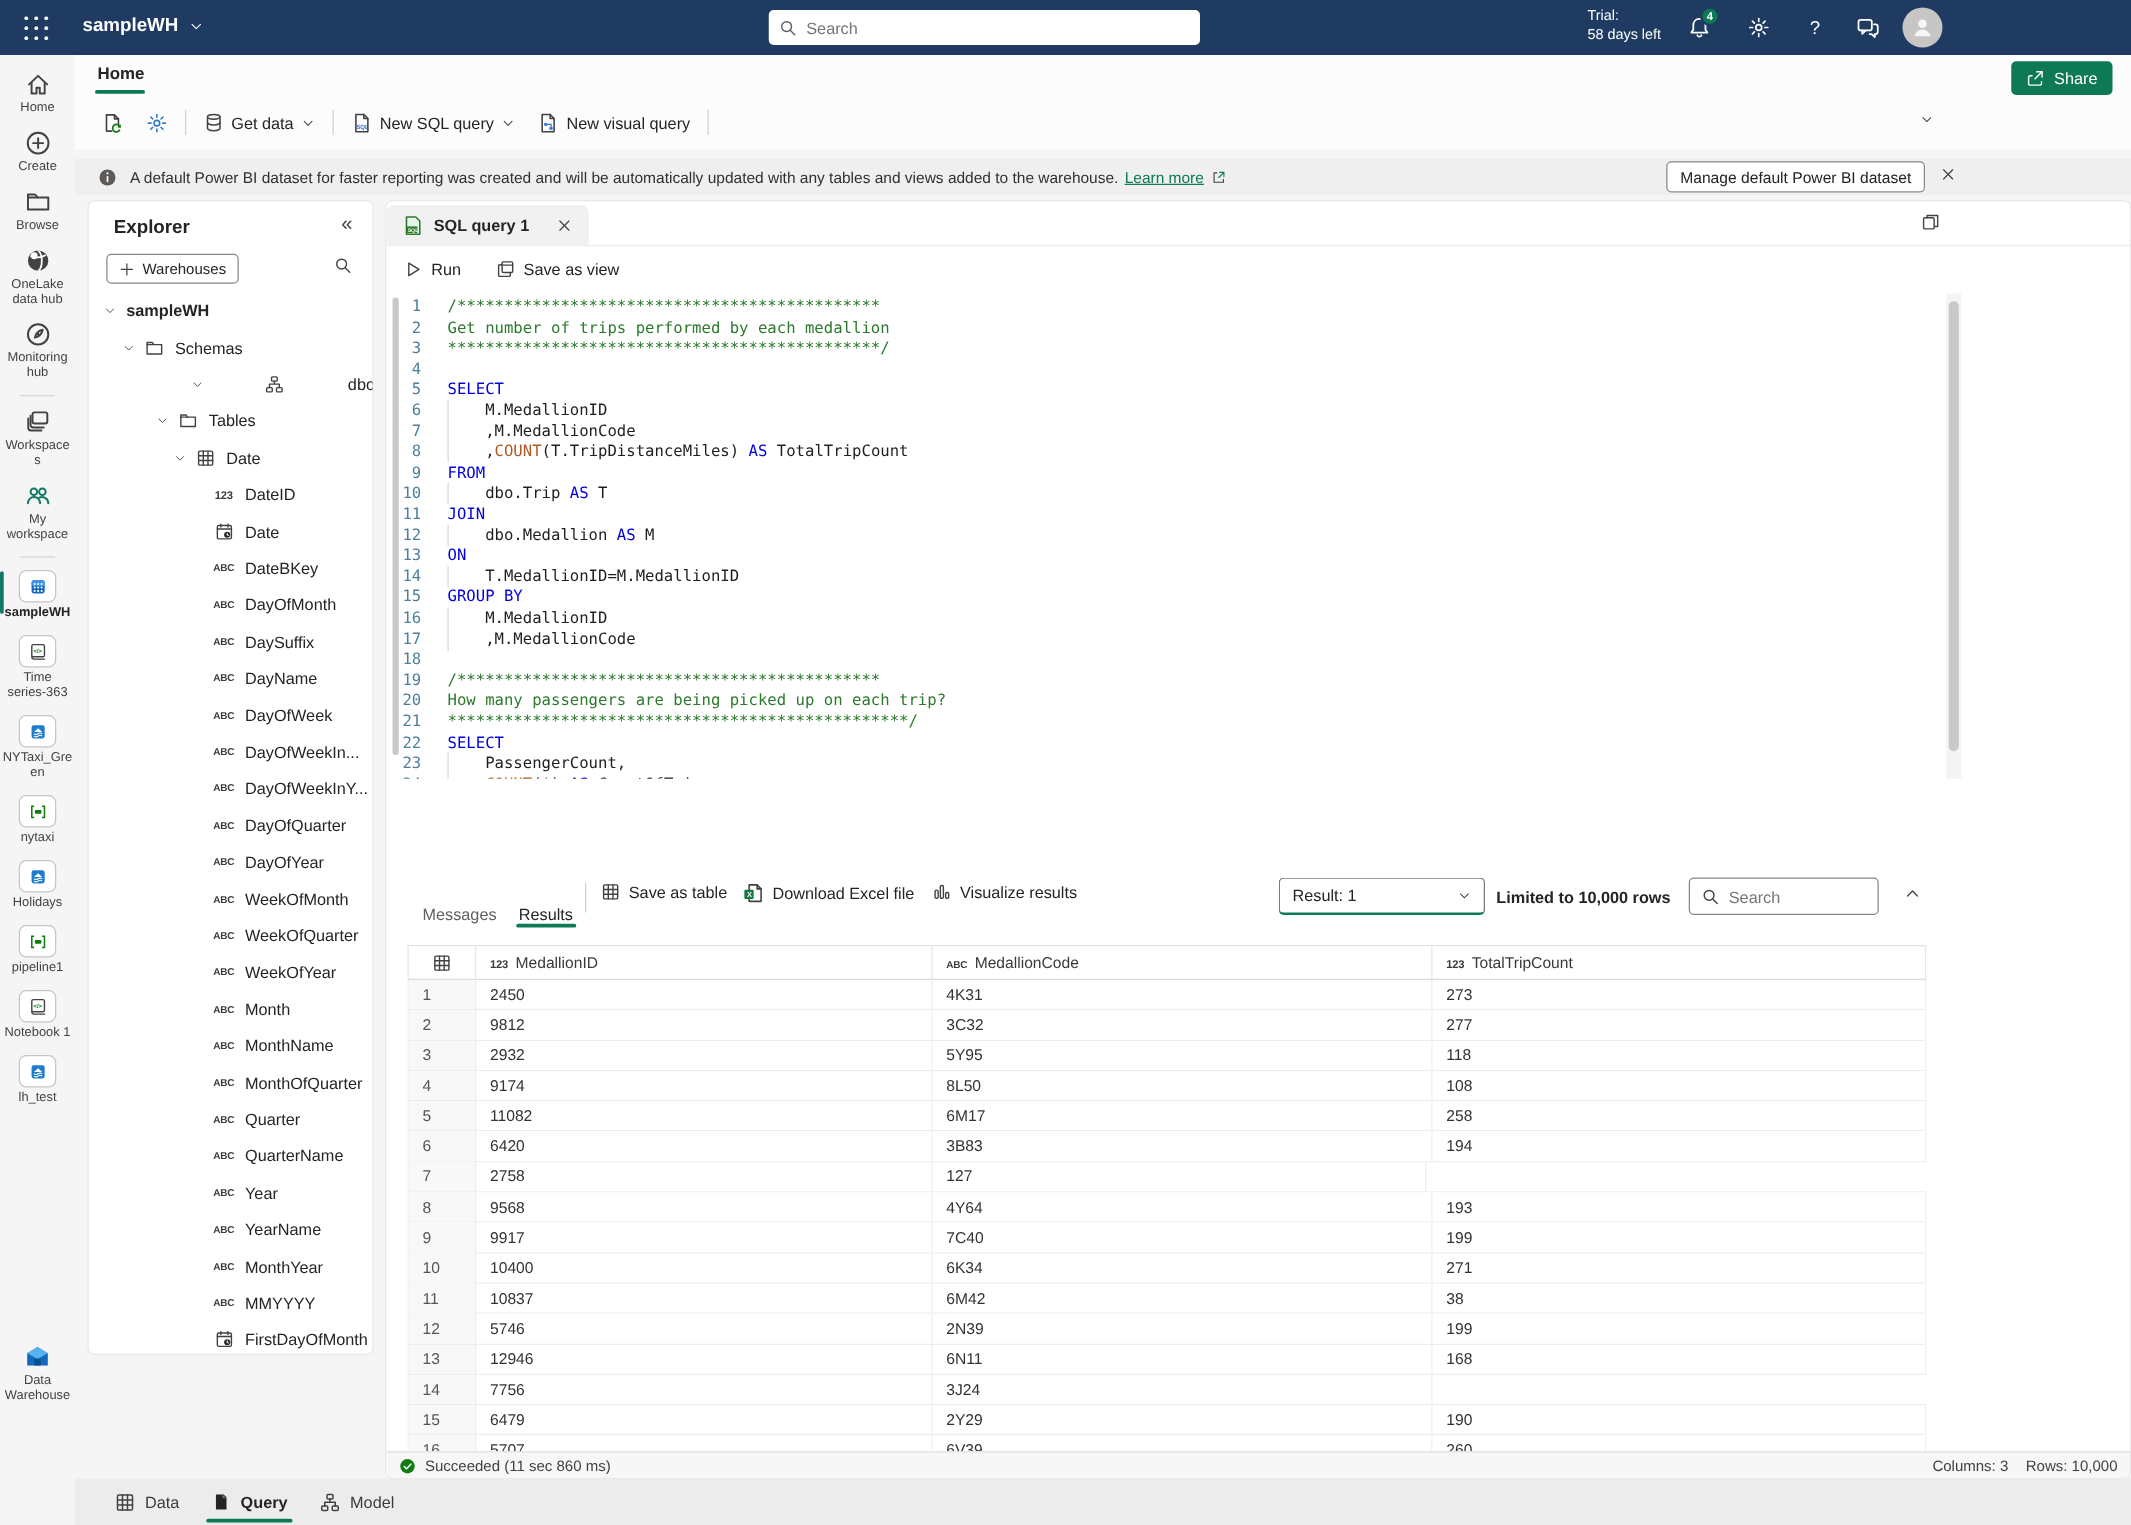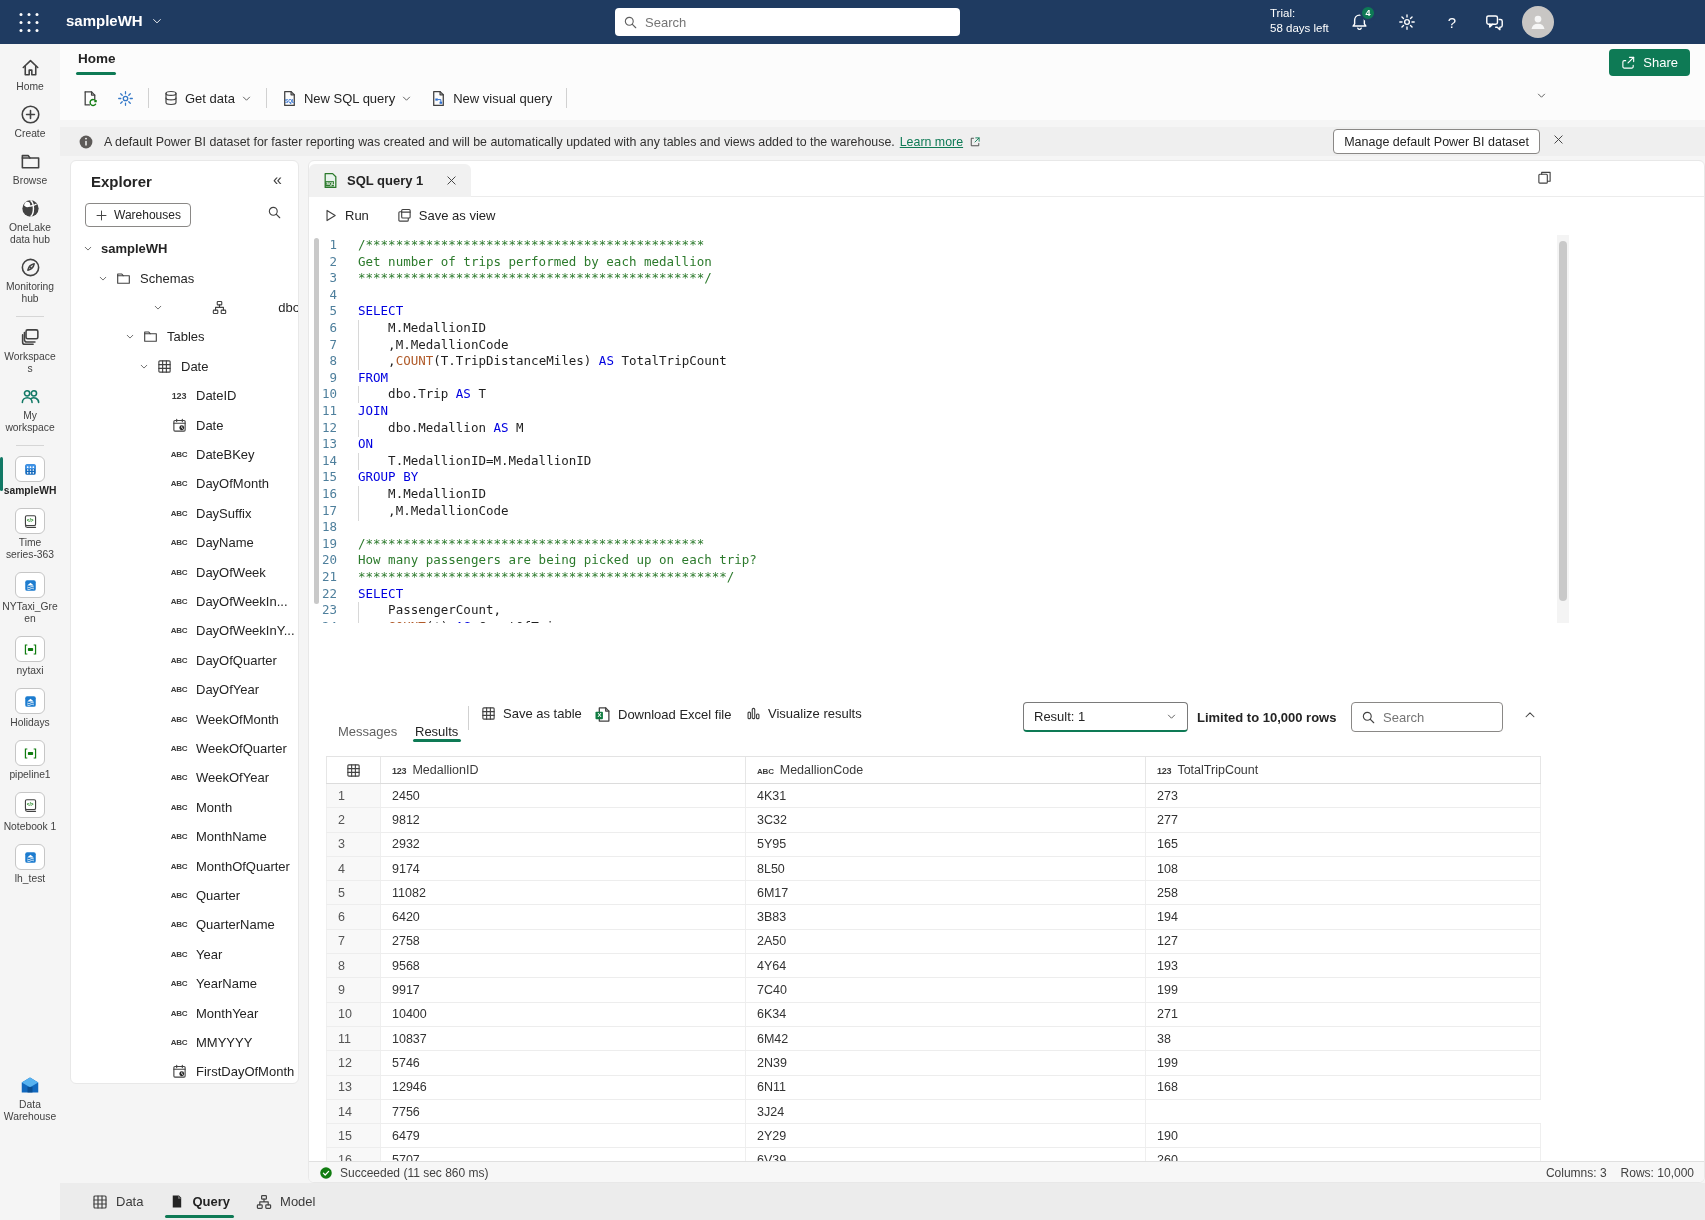--- a/index.html
+++ b/index.html
@@ -921,21 +921,21 @@
           <div class="rt-row">
             <div class="rt-cell idx" style="width:55px">2</div>
             <div class="rt-cell" style="width:365px">9812</div>
             <div class="rt-cell" style="width:400px">3C32</div>
             <div class="rt-cell" style="width:395px">277</div>
           </div>
           <div class="rt-row">
             <div class="rt-cell idx" style="width:55px">3</div>
             <div class="rt-cell" style="width:365px">2932</div>
             <div class="rt-cell" style="width:400px">5Y95</div>
-            <div class="rt-cell" style="width:395px">165</div>
+            <div class="rt-cell" style="width:395px">118</div>
           </div>
           <div class="rt-row">
             <div class="rt-cell idx" style="width:55px">4</div>
             <div class="rt-cell" style="width:365px">9174</div>
             <div class="rt-cell" style="width:400px">8L50</div>
             <div class="rt-cell" style="width:395px">108</div>
           </div>
           <div class="rt-row">
             <div class="rt-cell idx" style="width:55px">5</div>
             <div class="rt-cell" style="width:365px">11082</div>
@@ -944,21 +944,20 @@
           </div>
           <div class="rt-row">
             <div class="rt-cell idx" style="width:55px">6</div>
             <div class="rt-cell" style="width:365px">6420</div>
             <div class="rt-cell" style="width:400px">3B83</div>
             <div class="rt-cell" style="width:395px">194</div>
           </div>
           <div class="rt-row">
             <div class="rt-cell idx" style="width:55px">7</div>
             <div class="rt-cell" style="width:365px">2758</div>
-            <div class="rt-cell" style="width:400px">2A50</div>
             <div class="rt-cell" style="width:395px">127</div>
           </div>
           <div class="rt-row">
             <div class="rt-cell idx" style="width:55px">8</div>
             <div class="rt-cell" style="width:365px">9568</div>
             <div class="rt-cell" style="width:400px">4Y64</div>
             <div class="rt-cell" style="width:395px">193</div>
           </div>
           <div class="rt-row">
             <div class="rt-cell idx" style="width:55px">9</div>

